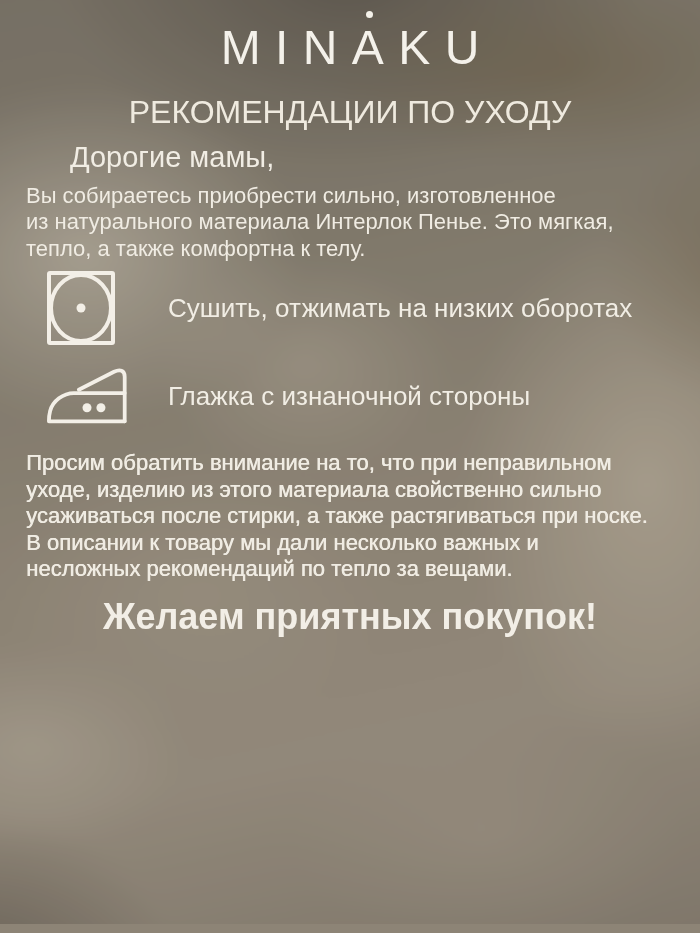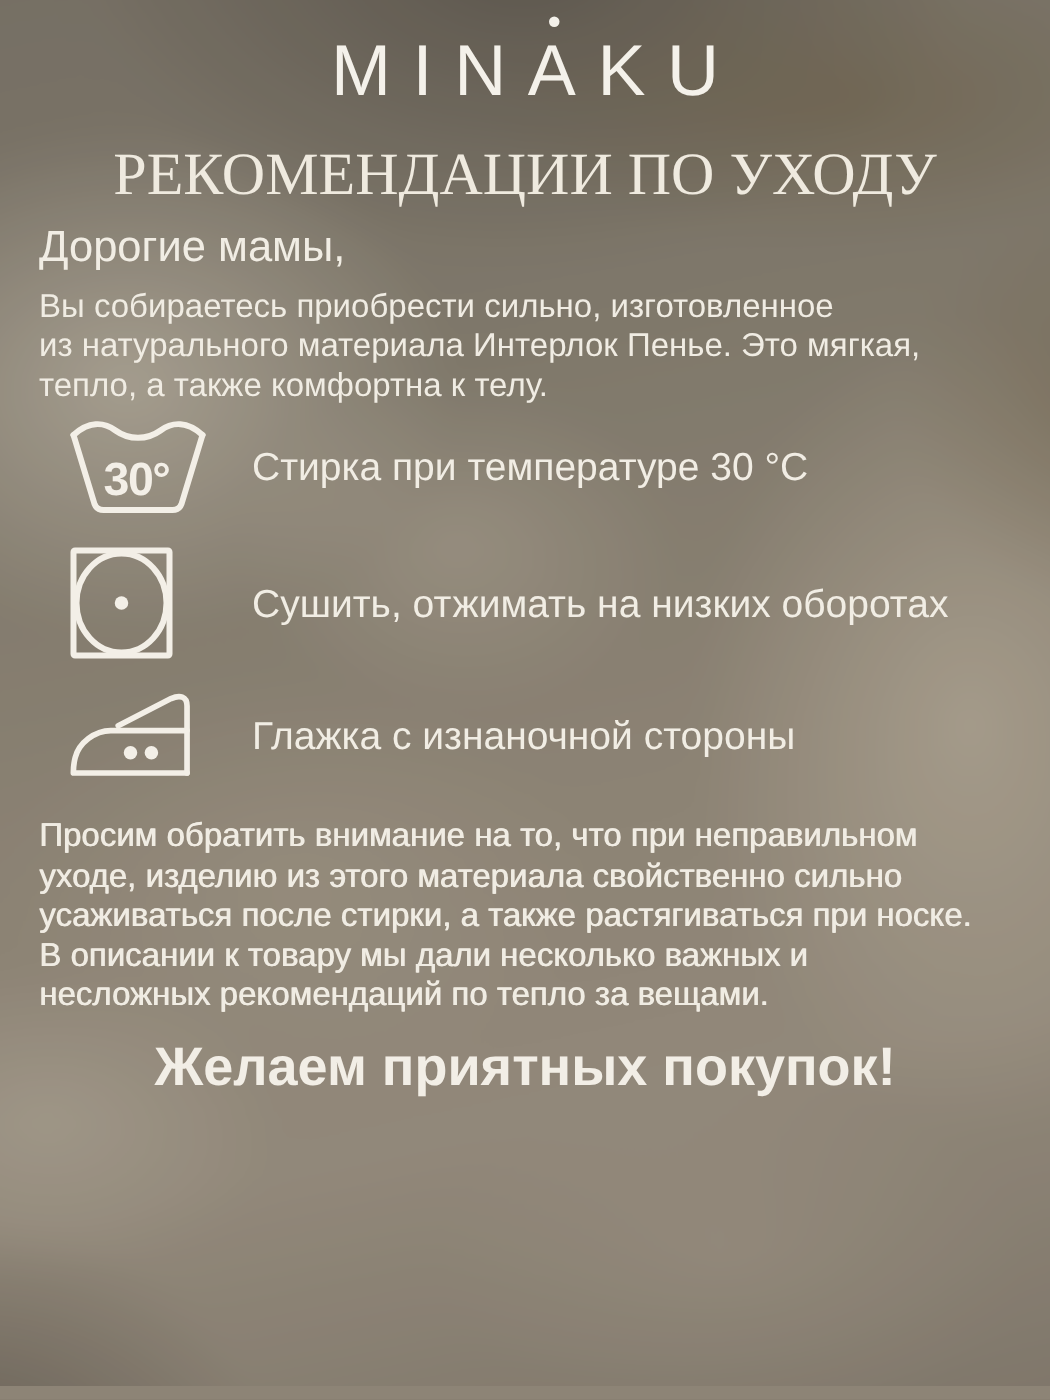--- a/index.html
+++ b/index.html
@@ -37,24 +37,24 @@
   .brand .a-wrap{position:relative;display:inline-block;}
   .letter-dot{
     position:absolute;top:-13px;left:30%;width:7px;height:7px;border-radius:50%;
     background:#f4f1ea;
   }
   .brand-sub{
     margin-top:16px;text-align:center;font-size:20px;line-height:1;
     letter-spacing:.60em;padding-left:.60em;color:#efebe2;
   }
   .title{
-    margin-top:24px;text-align:center;font-size:40px;line-height:1;
-    font-weight:500;color:#efeadf;white-space:nowrap;font-family:Liberation Serif, serif;
+    margin-top:24px;text-align:center;font-size:32px;line-height:1;
+    font-weight:500;color:#efeadf;white-space:nowrap;
   }
-  .greeting{margin-top:14px;font-size:29px;line-height:1.1;color:#f1ede4;}
+  .greeting{margin-top:14px;font-size:29px;line-height:1.1;color:#f1ede4;margin-left:44px;}
   .para{font-size:22px;line-height:26.5px;color:#f0ece3;}
   .para .line{white-space:nowrap;}
   .intro{margin-top:9px;}
   .note{margin-top:25px;text-shadow:.5px 0 0 currentColor;}
   .care-list{list-style:none;margin:8px 0 0;padding:0;}
   .care-row{display:flex;align-items:center;}
   .care-row.r1{margin-bottom:20px;}
   .care-row.r2{margin-bottom:20px;}
   .care-row.r3{margin-bottom:34px;}
   .icon-box{
@@ -92,30 +92,20 @@
     <div class="greeting">Дорогие мамы,</div>
 
     <div class="para intro">
       <div class="line">Вы собираетесь приобрести сильно, изготовленное</div>
       <div class="line">из натурального материала Интерлок Пенье. Это мягкая,</div>
       <div class="line">тепло, а также комфортна к телу.</div>
     </div>
 
     <ul class="care-list">
 
-      <li class="care-row r1">
-        <span class="icon-box">
-          <svg class="care-svg" width="92" height="66" viewBox="0 0 92 66" aria-hidden="true">
-            <path class="ln" d="M3,12 C13,3 23,3 31,9 C40,15.5 52,15.5 61,9 C69,3 79,3 89,12"></path>
-            <path class="ln" d="M3,12 L17,58 Q18.5,62 23,62 L69,62 Q73.5,62 75,58 L89,12"></path>
-            <text class="wash-temp" x="45" y="52" text-anchor="middle">30°</text>
-          </svg>
-        </span>
-        <span class="care-label">Стирка при температуре 30 °C</span>
-      </li>
 
       <li class="care-row r2">
         <span class="icon-box">
           <svg class="care-svg" width="70" height="76" viewBox="0 0 70 76" aria-hidden="true">
             <rect class="ln" x="3" y="3" width="64" height="70" rx="1"></rect>
             <ellipse class="ln" cx="35" cy="38" rx="30" ry="33"></ellipse>
             <circle class="fillpt" cx="35" cy="38" r="4.5"></circle>
           </svg>
         </span>
         <span class="care-label">Сушить, отжимать на низких оборотах</span>

